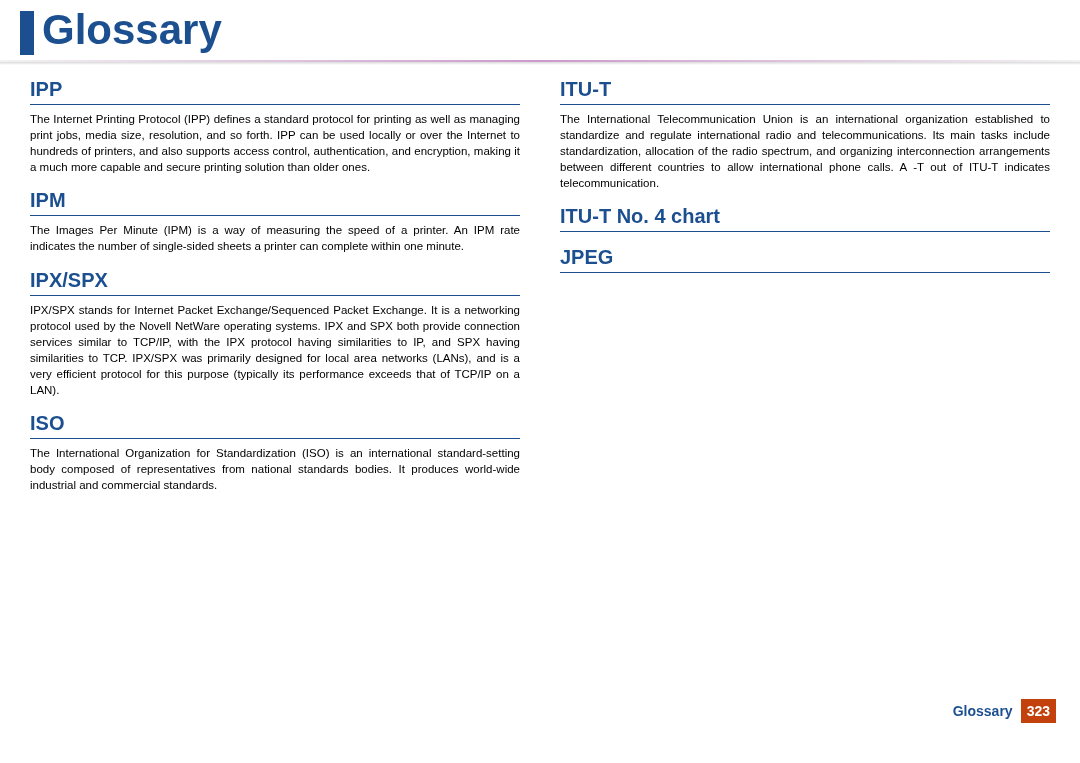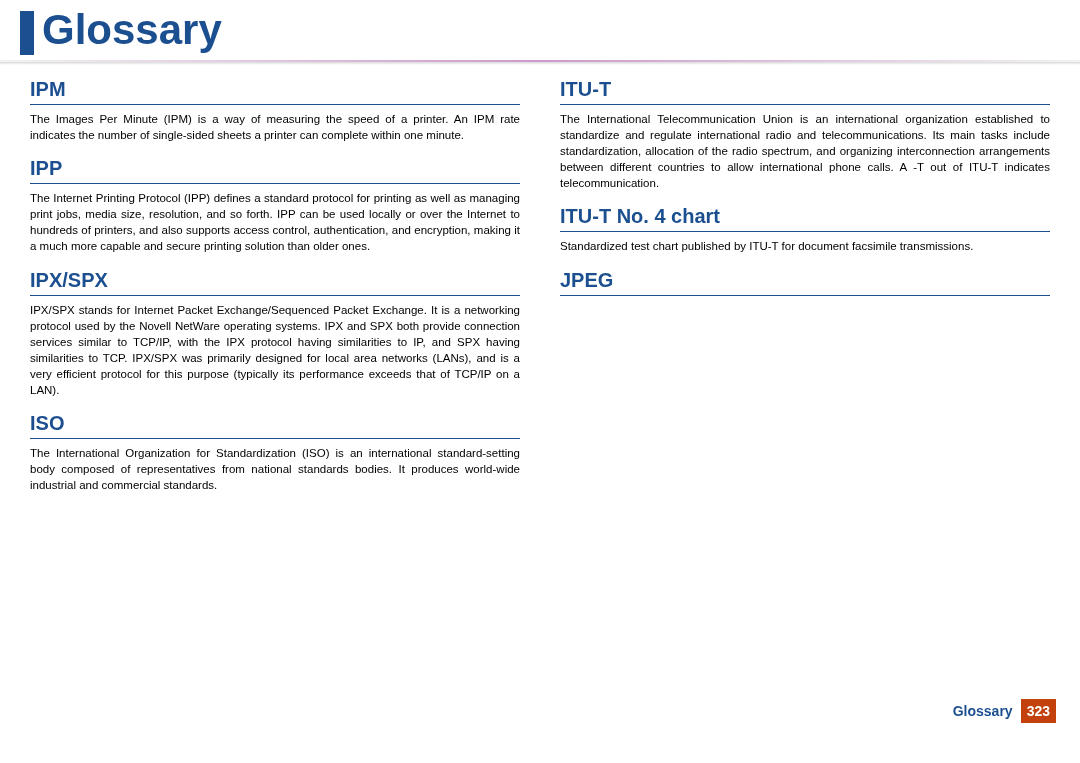--- a/index.html
+++ b/index.html
@@ -27,45 +27,44 @@
 
   <div class="title-bar">
     <div class="title-accent"></div>
     <div class="title-text">Glossary</div>
   </div>
   <div class="hr-divider"></div>
 
   <div class="content">
     <div class="col">
       <div class="entry">
+        <div class="entry-title">IPP</div>
+        <div class="entry-body">The Internet Printing Protocol (IPP) defines a standard protocol for printing as well as managing print jobs, media size, resolution, and so forth. IPP can be used locally or over the Internet to hundreds of printers, and also supports access control, authentication, and encryption, making it a much more capable and secure printing solution than older ones.</div>
+      </div>
+      <div class="entry">
         <div class="entry-title">IPM</div>
         <div class="entry-body">The Images Per Minute (IPM) is a way of measuring the speed of a printer. An IPM rate indicates the number of single-sided sheets a printer can complete within one minute.</div>
-      </div>
-      <div class="entry">
-        <div class="entry-title">IPP</div>
-        <div class="entry-body">The Internet Printing Protocol (IPP) defines a standard protocol for printing as well as managing print jobs, media size, resolution, and so forth. IPP can be used locally or over the Internet to hundreds of printers, and also supports access control, authentication, and encryption, making it a much more capable and secure printing solution than older ones.</div>
       </div>
       <div class="entry">
         <div class="entry-title">IPX/SPX</div>
         <div class="entry-body">IPX/SPX stands for Internet Packet Exchange/Sequenced Packet Exchange. It is a networking protocol used by the Novell NetWare operating systems. IPX and SPX both provide connection services similar to TCP/IP, with the IPX protocol having similarities to IP, and SPX having similarities to TCP. IPX/SPX was primarily designed for local area networks (LANs), and is a very efficient protocol for this purpose (typically its performance exceeds that of TCP/IP on a LAN).</div>
       </div>
       <div class="entry">
         <div class="entry-title">ISO</div>
         <div class="entry-body">The International Organization for Standardization (ISO) is an international standard-setting body composed of representatives from national standards bodies. It produces world-wide industrial and commercial standards.</div>
       </div>
     </div>
 
     <div class="col">
       <div class="entry">
         <div class="entry-title">ITU-T</div>
         <div class="entry-body">The International Telecommunication Union is an international organization established to standardize and regulate international radio and telecommunications. Its main tasks include standardization, allocation of the radio spectrum, and organizing interconnection arrangements between different countries to allow international phone calls. A -T out of ITU-T indicates telecommunication.</div>
       </div>
       <div class="entry">
         <div class="entry-title">ITU-T No. 4 chart</div>
-        <div class="entry-body">Standardized test chart published by ITU-T for document facsimile transmissions.</div>
       </div>
       <div class="entry">
       </div>
       <div class="entry">
         <div class="entry-title">JPEG</div>
       </div>
     </div>
   </div>
 
   <div class="footer">

